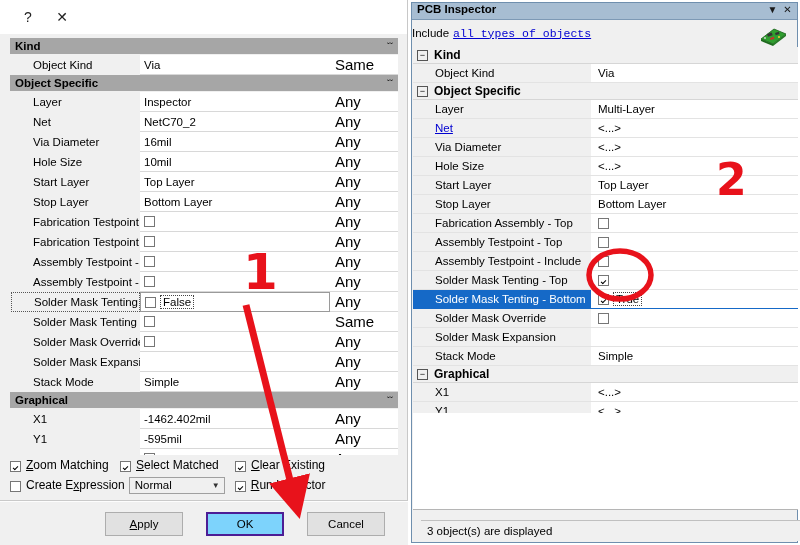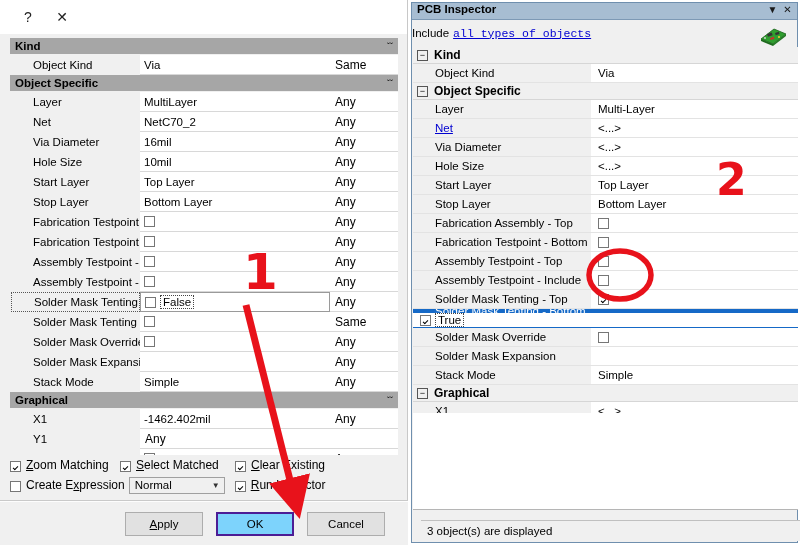--- a/index.html
+++ b/index.html
@@ -52,21 +52,21 @@
   }
   .c-val{
     width:190px;background:#fff;border:1px solid #d8d8d8;border-width:0 0 1px 0;
     display:flex;align-items:center;padding-left:4px;box-sizing:border-box;
     font-size:11.5px;white-space:nowrap;overflow:hidden;
   }
   .c-val.editing{border:1px solid #9a9a9a;background:#fff;}
   .c-cmp{
     flex:1;background:#fff;border-bottom:1px solid #d8d8d8;
     display:flex;align-items:center;padding-left:5px;box-sizing:border-box;
-    font-size:12px;
+    font-size:15px;
   }
   .cb{
     width:11px;height:11px;border:1px solid #767676;background:#fff;
     display:inline-block;box-sizing:border-box;flex:none;margin-right:4px;
     position:relative;
   }
   .cb.checked::after{
     content:"";position:absolute;left:2px;top:4px;width:4px;height:2px;
     border-left:1.6px solid #000;border-bottom:1.6px solid #000;
     transform:rotate(-45deg);
@@ -87,21 +87,21 @@
   .sel{
     width:96px;height:17px;background:#f0f0f0;border:1px solid #a0a0a0;
     display:flex;align-items:center;padding-left:5px;box-sizing:border-box;
     font-size:11.5px;margin:0 10px 0 4px;position:relative;
   }
   .sel .arrow{margin-left:auto;margin-right:4px;font-size:8px;color:#333;}
 
   .fso-sep{position:absolute;left:0;top:500px;width:408px;height:1px;background:#c9c9c9;}
   .fso-sep2{position:absolute;left:0;top:501px;width:408px;height:1px;background:#fdfdfd;}
   .fso-btns{position:absolute;left:0;top:502px;width:408px;height:43px;background:#f0f0f0;
-    display:flex;align-items:center;justify-content:flex-end;padding-right:23px;box-sizing:border-box;gap:13px;}
+    display:flex;align-items:center;justify-content:flex-end;padding-right:23px;box-sizing:border-box;gap:23px;}
   .btn{
     width:78px;height:24px;background:#e1e1e1;border:1px solid #adadad;
     display:flex;align-items:center;justify-content:center;font-size:11.5px;
     box-sizing:border-box;cursor:default;
   }
   .btn.def{border:2px solid #4c1d95;background:#7dd3fc;}
 
   
   #insp{
     position:absolute;left:411px;top:2px;width:387px;height:541px;
@@ -125,21 +125,21 @@
     height:17px;background:#f0f0f0;display:flex;align-items:center;
     font-weight:bold;font-size:12px;padding-left:4px;box-sizing:border-box;
     border-bottom:1px solid #d6d6d6;
   }
   .isec .exp{
     width:9px;height:9px;border:1px solid #555;background:#f0f0f0;
     display:inline-flex;align-items:center;justify-content:center;
     font-size:9px;line-height:1;margin-right:6px;font-weight:normal;flex:none;
   }
   .irow{height:18px;display:flex;align-items:stretch;border-bottom:1px solid #e3e3e3;background:#fff;}
-  .irow.hl{background:#1569c7;color:#fff;border-bottom:1px solid #1569c7;flex-direction:column;}
+  .irow.hl{background:#1569c7;color:#fff;border-bottom:1px solid #1569c7;}
   .i-lab{
     width:178px;padding-left:22px;display:flex;align-items:center;box-sizing:border-box;
     font-size:11.5px;background:#f0f0f0;white-space:nowrap;overflow:hidden;
   }
   .irow.hl .i-lab{background:#1569c7;color:#fff;font-weight:normal;}
   .i-val{
     flex:1;background:#fff;display:flex;align-items:center;padding-left:7px;
     box-sizing:border-box;font-size:11.5px;
   }
   .irow.hl .i-val{background:#fff;color:#000;}
@@ -185,21 +185,21 @@
             <span>Same</span>
           </div>
         </div>
         <div class="sec">
           <span>Object Specific</span>
           <span class="chev">ˇˇ</span>
         </div>
         <div class="row">
           <div class="c-lab">Layer</div>
           <div class="c-val">
-            <span>MultiLayer</span>
+            <span>Inspector</span>
           </div>
           <div class="c-cmp">
             <span>Any</span>
           </div>
         </div>
         <div class="row">
           <div class="c-lab">Net</div>
           <div class="c-val">
             <span>NetC70_2</span>
           </div>
@@ -333,20 +333,23 @@
           <div class="c-lab">X1</div>
           <div class="c-val">
             <span>-1462.402mil</span>
           </div>
           <div class="c-cmp">
             <span>Any</span>
           </div>
         </div>
         <div class="row">
           <div class="c-lab">Y1</div>
+          <div class="c-val">
+            <span>-595mil</span>
+          </div>
           <div class="c-cmp">
             <span>Any</span>
           </div>
         </div>
         <div class="row">
           <div class="c-lab">Locked</div>
           <div class="c-val">
             <span class="cb"></span>
           </div>
           <div class="c-cmp">
@@ -487,28 +490,20 @@
         <div class="i-lab">
           <span>Stop Layer</span>
         </div>
         <div class="i-val">
           <span>Bottom Layer</span>
         </div>
       </div>
       <div class="irow">
         <div class="i-lab">
           <span>Fabrication Assembly - Top</span>
-        </div>
-        <div class="i-val">
-          <span class="cb"></span>
-        </div>
-      </div>
-      <div class="irow">
-        <div class="i-lab">
-          <span>Fabrication Testpoint - Bottom</span>
         </div>
         <div class="i-val">
           <span class="cb"></span>
         </div>
       </div>
       <div class="irow">
         <div class="i-lab">
           <span>Assembly Testpoint - Top</span>
         </div>
         <div class="i-val">

